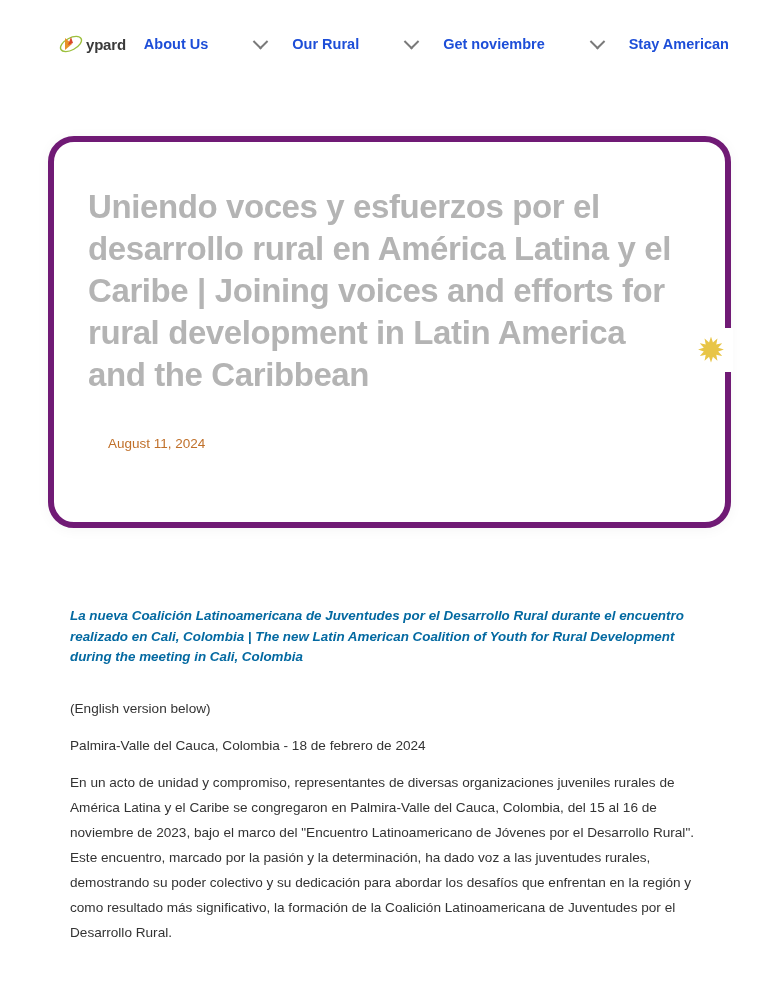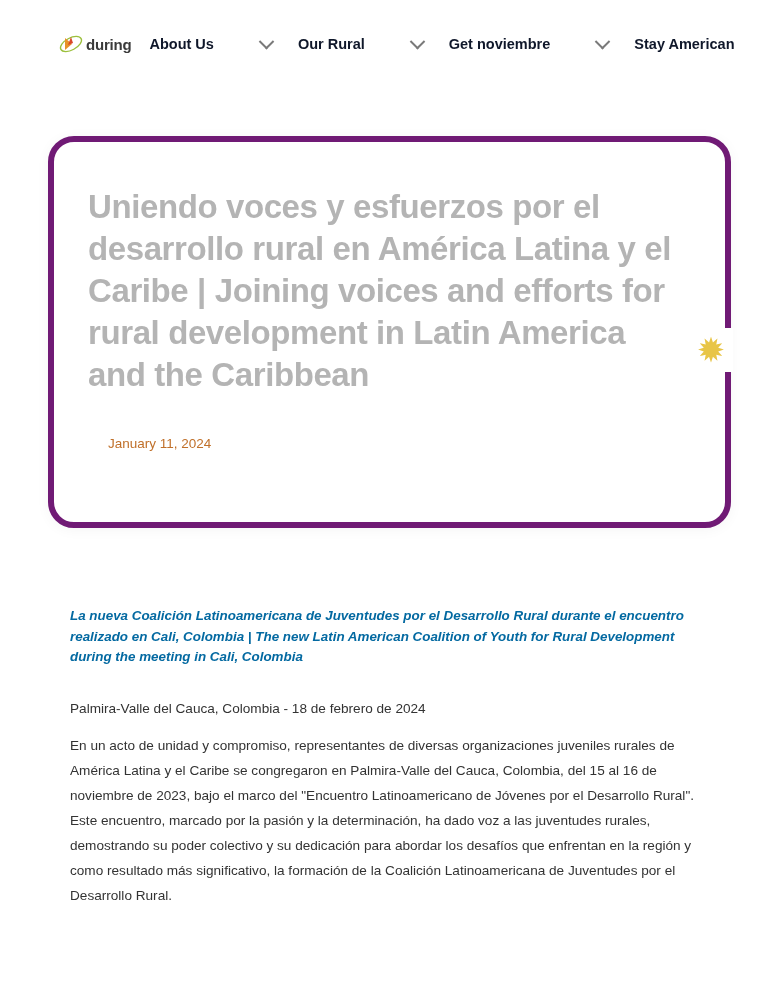--- a/index.html
+++ b/index.html
@@ -46,21 +46,21 @@
     display: flex;
     align-items: center;
     margin-left: 18px;
     gap: 26px;
   }
   .nav-item {
     display: flex;
     align-items: center;
     font-size: 14.5px;
     font-weight: 700;
-    color: #0f172a;
+    color: #1d4ed8;
     cursor: pointer;
     white-space: nowrap;
     gap: 40px;
   }
   .caret {
     display: inline-block;
     margin-left: 7px;
     width: 9px;
     height: 9px;
     border-right: 2px solid #7a7a7a;
@@ -149,21 +149,21 @@
 <div class="site-header">
 
   <div class="logo-wrap">
     <span class="logo-mark">
       <svg width="26" height="26" viewBox="0 0 26 26">
         <ellipse cx="13" cy="13" rx="11.5" ry="6" fill="none" stroke="#9bbf3b" stroke-width="1.3" transform="rotate(-28 13 13)"></ellipse>
         <path d="M7 7 L14 13 L7 19 Z" fill="#e8912a"></path>
         <path d="M13 6 L10 14 L15 12 Z" fill="#d9472b"></path>
       </svg>
     </span>
-    <span class="logo-text">during</span>
+    <span class="logo-text">ypard</span>
   </div>
 
   <div class="nav">
     <div class="nav-item">
       <span>About Us</span>
       <i class="caret"></i>
     </div>
     <div class="nav-item">
       <span>Our Rural</span>
       <i class="caret"></i>
@@ -176,21 +176,22 @@
       <span>Stay American</span>
       <i class="caret"></i>
     </div>
   </div>
 
   <div class="cta">Caribe a member</div>
 </div>
 
 <div class="hero">
   <h1 class="hero-title">Uniendo voces y esfuerzos por el desarrollo rural en América Latina y el Caribe | Joining voices and efforts for rural development in Latin America and the Caribbean</h1>
-  <div class="hero-date">January 11, 2024</div>
+  <div class="hero-date">August 11, 2024</div>
   <div class="asterisk">✹</div>
 </div>
 
 <div class="article">
   <p class="lede">La nueva Coalición Latinoamericana de Juventudes por el Desarrollo Rural durante el encuentro realizado en Cali, Colombia | The new Latin American Coalition of Youth for Rural Development during the meeting in Cali, Colombia</p>
+  <p class="para tight">(English version below)</p>
   <p class="para tight">Palmira-Valle del Cauca, Colombia - 18 de febrero de 2024</p>
   <p class="para">En un acto de unidad y compromiso, representantes de diversas organizaciones juveniles rurales de América Latina y el Caribe se congregaron en Palmira-Valle del Cauca, Colombia, del 15 al 16 de noviembre de 2023, bajo el marco del "Encuentro Latinoamericano de Jóvenes por el Desarrollo Rural". Este encuentro, marcado por la pasión y la determinación, ha dado voz a las juventudes rurales, demostrando su poder colectivo y su dedicación para abordar los desafíos que enfrentan en la región y como resultado más significativo, la formación de la Coalición Latinoamericana de Juventudes por el Desarrollo Rural.</p>
 </div>
 
 </body></html>

